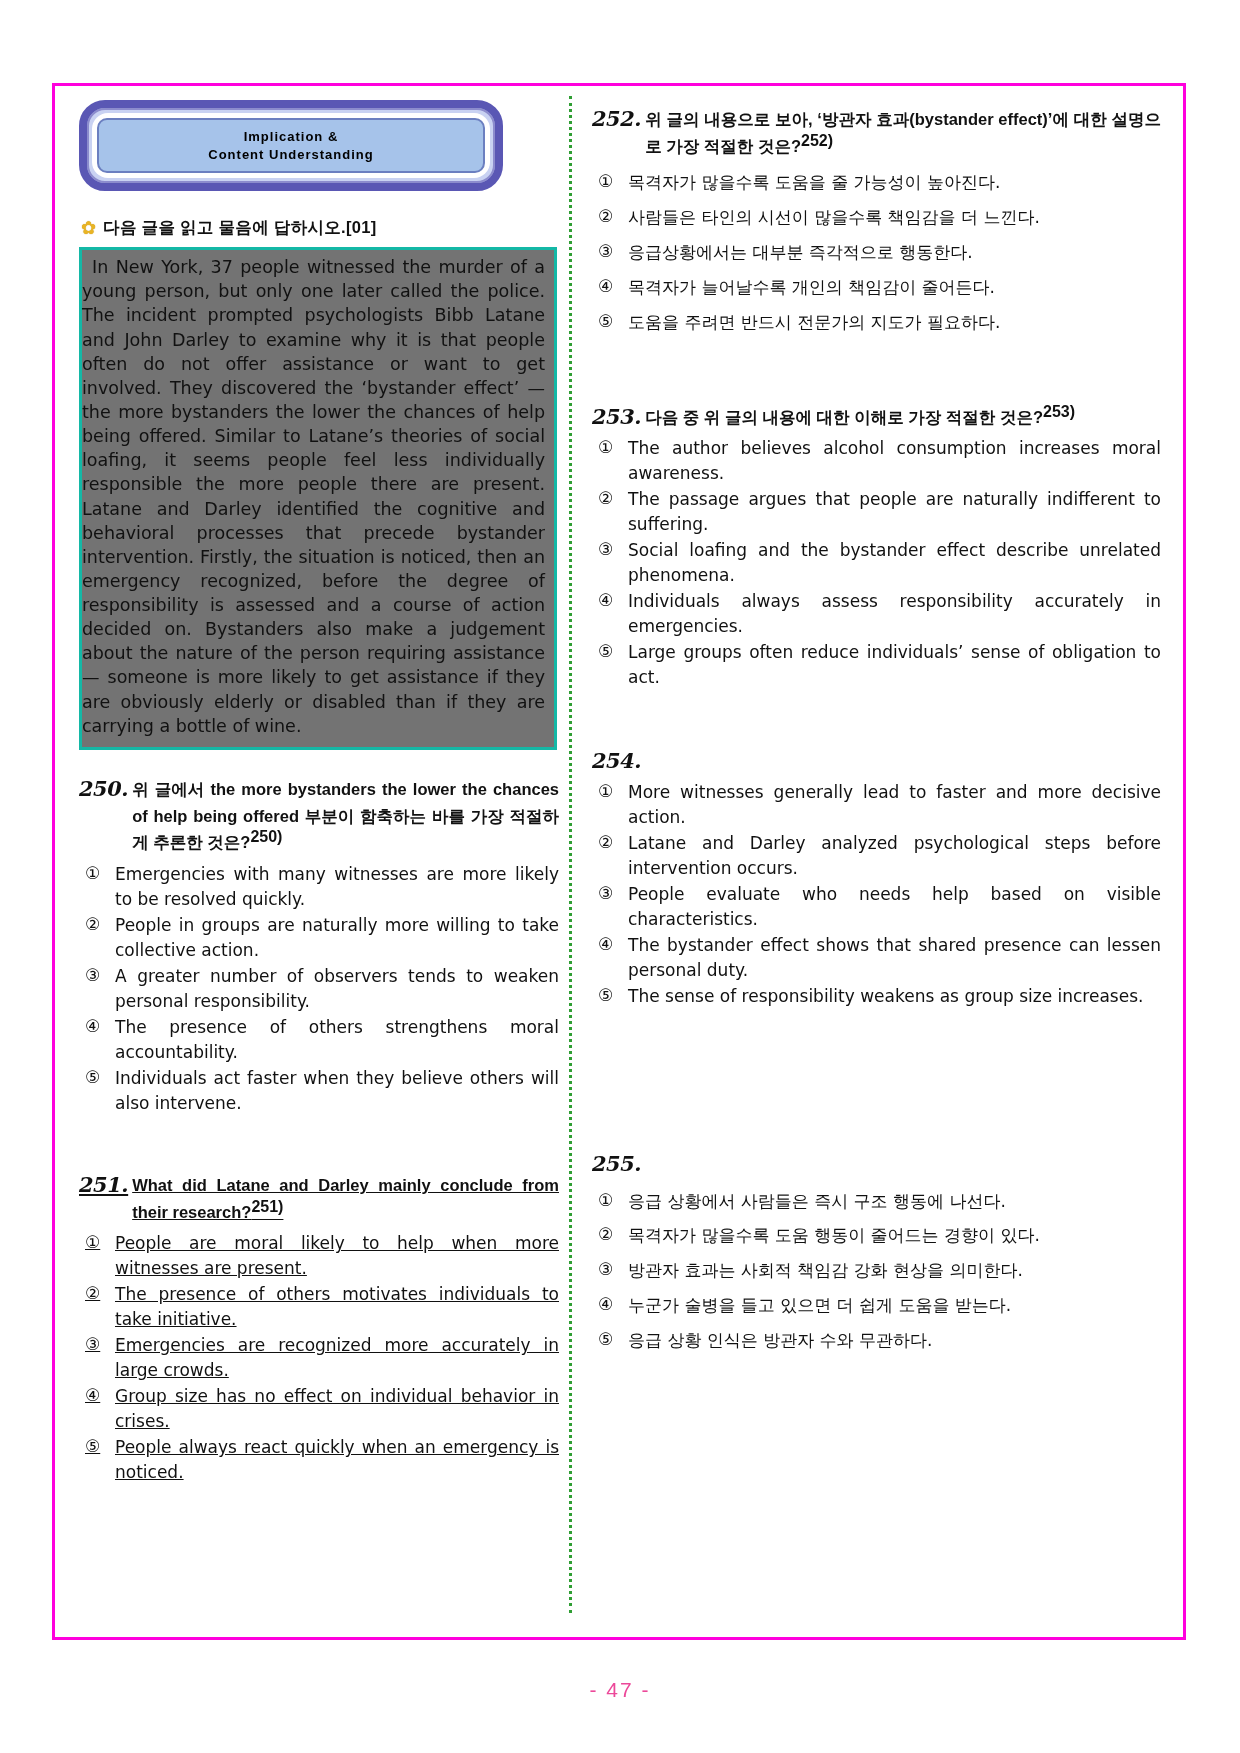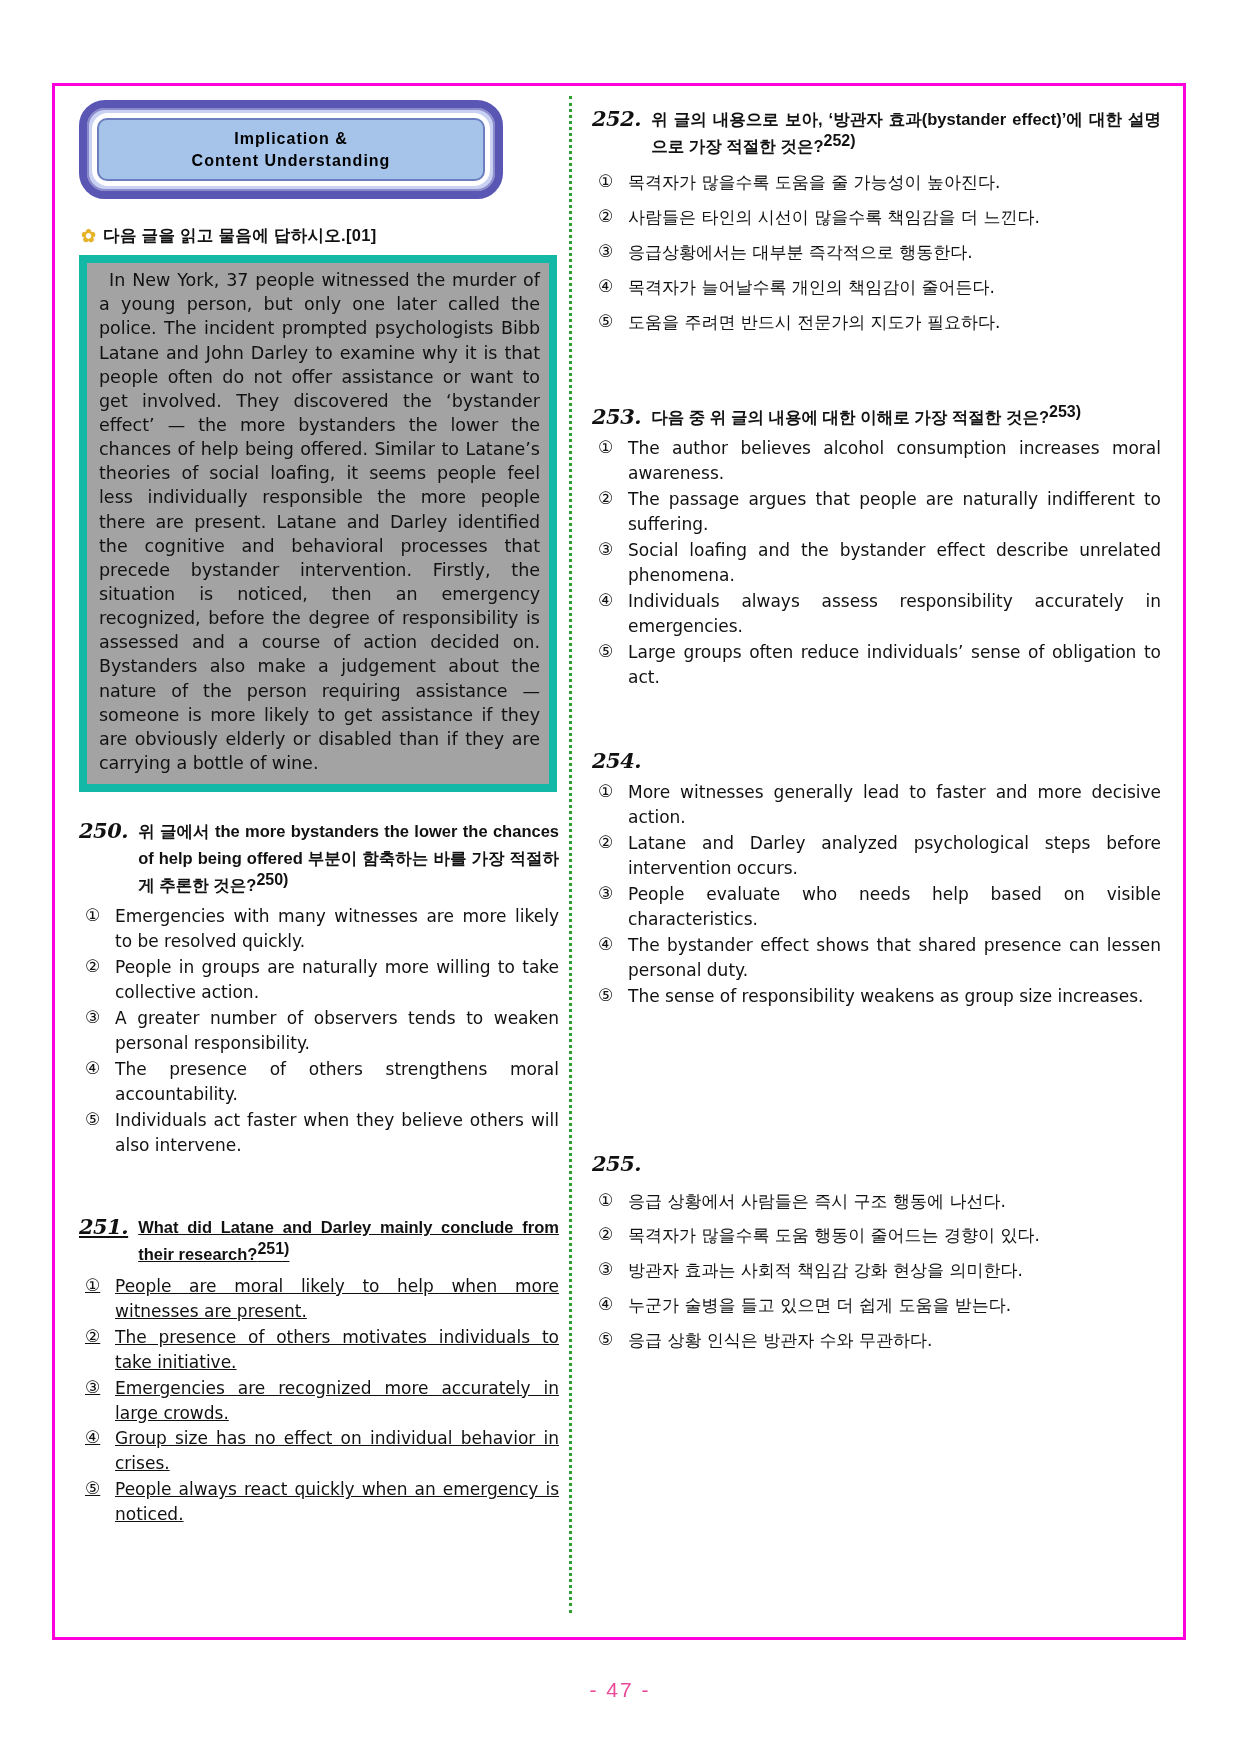--- a/index.html
+++ b/index.html
@@ -23,44 +23,44 @@
   .badge-outer{
     width:424px;border:8px solid #5a57b4;border-radius:26px;background:#c9d2f2;
     padding:5px;box-sizing:border-box;box-shadow:inset 0 0 0 2px #8c8ccd;
   }
   .badge-mid{background:#ffffff;border-radius:16px;padding:5px;}
   .badge-inner{
     background:#a6c3ea;border:2px solid #6b7fc0;border-radius:10px;
     text-align:center;padding:8px 6px;
   }
   .badge-inner .line{
-    font-weight:bold;font-size:16px;letter-spacing:1px;line-height:1.35;color:#000;
+    font-weight:bold;font-size:13px;letter-spacing:1px;line-height:1.35;color:#000;
   }
 
   
   .instruction{margin:26px 0 8px 2px;display:flex;align-items:center;gap:7px;}
   .flower{color:#e9b424;font-size:18px;line-height:1;text-shadow:0 0 1px #b98a10;}
   .instruction-text{font-weight:bold;font-size:16.5px;letter-spacing:.3px;}
 
   
   .passage-box{
-    border:8px solid #14b8a6;background:#a3a3a3;box-sizing:border-box;
-    width:478px;padding:5px 9px 9px 12px;
+    border:3px solid #14b8a6;background:#737373;box-sizing:border-box;
+    width:478px;padding:5px 9px 9px 0;
   }
   .passage-box p{
     margin:0;font-size:17.5px;line-height:1.38;text-align:justify;text-indent:10px;
     font-family:"DejaVu Sans","Liberation Sans",sans-serif;
   }
 
   
   .question{margin-top:0;}
   .q-head{display:flex;align-items:flex-start;margin-bottom:6px;}
   .q-num{
     flex:0 0 auto;font-family:"DejaVu Serif",serif;font-weight:bold;font-style:italic;
-    font-size:21px;line-height:1.25;margin-right:10px;letter-spacing:-0.5px;
+    font-size:21px;line-height:1.25;margin-right:4px;letter-spacing:-0.5px;
   }
   .q-prompt{
     flex:1 1 auto;font-weight:bold;font-size:16.5px;line-height:1.62;text-align:justify;
   }
   .q-prompt sup{font-size:16px;font-weight:bold;vertical-align:super;line-height:0;}
   .options{list-style:none;margin:0;padding:0 0 0 6px;}
   .option{display:flex;align-items:flex-start;}
   .opt-marker{flex:0 0 30px;font-size:17px;}
   .opt-text{
     flex:1 1 auto;font-size:17px;text-align:justify;

